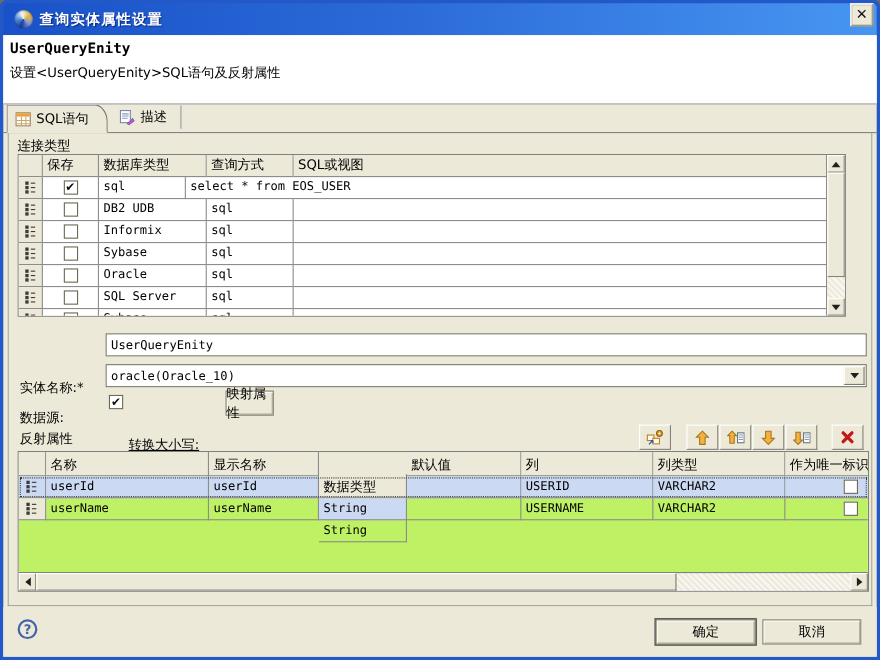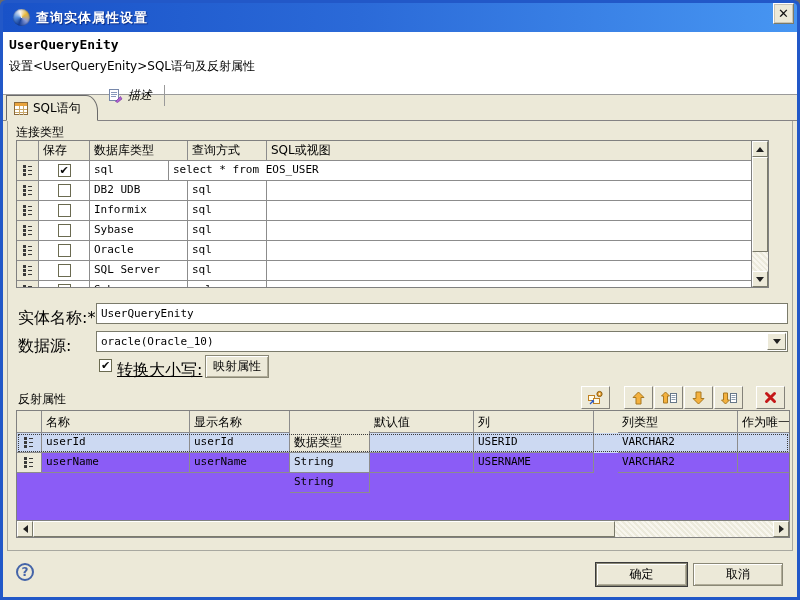--- a/index.html
+++ b/index.html
@@ -20,21 +20,21 @@
 
   .headerband{position:absolute;left:0;top:0;width:794px;height:63px;background:#fff;border-bottom:1px solid #9a9a9a;}
   .hb-title{position:absolute;left:6px;top:5px;font-family:"DejaVu Sans Mono",monospace;font-weight:bold;font-size:13px;}
   .hb-sub{position:absolute;left:6px;top:26px;font-size:12px;}
 
   .tabbar{position:absolute;left:0;top:63px;width:794px;height:26px;border-bottom:1px solid #848284;
           display:flex;align-items:flex-end;padding-left:3px;}
   .tab{display:flex;align-items:center;gap:5px;font-size:12px;}
   .tab.active{height:26px;margin-bottom:-1px;padding:0 16px 0 7px;background:#ece9d8;
               border:1px solid #6a6a6a;border-bottom:1px solid #ece9d8;border-top-right-radius:12px 16px;}
-  .tab.inactive{height:21px;margin-bottom:14px;padding:0 12px 0 10px;border-right:1px solid #9a9a9a;font-style:italic;}
+  .tab.inactive{height:21px;margin-bottom:3px;padding:0 12px 0 10px;border-right:1px solid #9a9a9a;}
 
   .panel{position:absolute;left:4px;top:89px;width:786px;height:430px;border:1px solid #a8a8a0;border-top:none;}
   .grp-label{position:absolute;font-size:12px;}
 
   
   .tblbox{position:absolute;border:1px solid #808080;background:#fff;overflow:hidden;}
   .trow{display:flex;height:20px;}
   .trow.hdr{background:#ece9d8;}
   .cell{height:100%;padding:2px 4px 0 4px;border-right:1px solid #8c8c8c;border-bottom:1px solid #8c8c8c;
         overflow:hidden;white-space:nowrap;font-family:"DejaVu Sans Mono",monospace;font-size:11px;}
@@ -55,38 +55,38 @@
   #conn-cells{position:absolute;left:0;top:0;right:17px;bottom:0;background:#fff;}
   .vscroll{position:absolute;right:0;top:0;width:17px;bottom:0;border-left:1px solid #808080;background:#f3f1e6;}
   .sbtn{position:absolute;left:0;width:16px;height:16px;background:#ece9d8;border:1px solid;
         border-color:#fff #7a7a6a #7a7a6a #fff;display:flex;align-items:center;justify-content:center;}
   .vthumb{position:absolute;left:0;top:16px;width:16px;height:95px;background:#ece9d8;border:1px solid;
           border-color:#fff #7a7a6a #7a7a6a #fff;}
   .vtrack{position:absolute;left:0;top:111px;width:16px;bottom:16px;
           background:repeating-linear-gradient(45deg,#f8f6ee 0 2px,#eceadc 2px 4px);}
 
   
-  .flabel{position:absolute;font-size:16px;}
+  .flabel{position:absolute;font-size:12px;margin-top:36px;}
   .inputbox{position:absolute;height:21px;background:#fff;border:1px solid #7b7b6b;
             font-family:"DejaVu Sans Mono",monospace;font-size:11px;padding:3px 4px 0 4px;white-space:nowrap;overflow:hidden;}
   .combo-btn{position:absolute;right:1px;top:1px;width:19px;height:17px;background:#ece9d8;border:1px solid;
              border-color:#fff #7a7a6a #7a7a6a #fff;display:flex;align-items:center;justify-content:center;}
   .xbtn{background:#ece9d8;border:1px solid #8a8876;box-shadow:inset 1px 1px 0 #fff,inset -1px -1px 0 #b0ac98;
         font-size:12px;display:flex;align-items:center;justify-content:center;}
 
   
   .toolbar{position:absolute;top:265px;right:7px;height:23px;display:flex;align-items:center;}
   .tbtn{width:29px;height:23px;background:#ece9d8;border:1px solid;border-color:#fff #84827a #84827a #fff;
         display:flex;align-items:center;justify-content:center;margin-left:1px;}
 
   
   .t2c0{flex:0 0 25px;} .t2c1{flex:0 0 148px;} .t2c2{flex:0 0 100px;} .t2c3{flex:0 0 80px;margin-top:20px;}
-  .t2c4{flex:0 0 104px;} .t2c5{flex:0 0 120px;} .t2c6{flex:0 0 120px;margin-left:24px;} .t2c7{flex:0 0 120px;}
+  .t2c4{flex:0 0 104px;} .t2c5{flex:0 0 120px;} .t2c6{flex:0 0 120px;} .t2c7{flex:0 0 120px;}
   #refl-table{left:8px;top:289px;width:774px;height:128px;}
-  #refl-cells{position:absolute;left:0;top:0;right:0;bottom:17px;background:#8b5cf6;overflow:hidden;}
+  #refl-cells{position:absolute;left:0;top:0;right:0;bottom:17px;background:#bef264;overflow:hidden;}
   #refl-cells .trow.hdr{height:22px;}
   #refl-cells .trow.hdr .cell{padding-top:3px;}
   .trow.sel{background:#ccd9f2;outline:1px dotted #3a3a3a;outline-offset:-2px;}
   .trow.sel .cell{background:#ccd9f2;}
   .trow.sel .cell.rowhdr{background:#ccd9f2;}
   .hscroll{position:absolute;left:0;right:0;bottom:0;height:17px;border-top:1px solid #808080;
            background:repeating-linear-gradient(45deg,#f8f6ee 0 2px,#eceadc 2px 4px);}
   .hthumb{position:absolute;left:16px;top:0;width:582px;height:16px;background:#ece9d8;border:1px solid;
           border-color:#fff #7a7a6a #7a7a6a #fff;}
 
@@ -254,21 +254,21 @@
       <div class="flabel" style="left:10px;top:215px;">数据源:</div>
       <div class="inputbox" style="left:88px;top:210px;width:692px;">
         <span>oracle(Oracle_10)</span>
         <span class="combo-btn">
             <span class="tri down"></span>
           </span>
       </div>
 
       <span class="cb" style="position:absolute;left:91px;top:238px;" id="case-cb">✔</span>
       <div class="flabel" style="left:109px;top:239px;text-decoration:underline;">转换大小写:</div>
-      <div class="xbtn" style="position:absolute;left:197px;top:234px;width:64px;height:23px;">映射属性</div>
+      <div class="xbtn" style="position:absolute;left:197px;top:234px;width:44px;height:23px;">映射属性</div>
 
       <div class="grp-label" style="left:10px;top:270px;">反射属性</div>
 
       <div class="toolbar">
         <div class="tbtn" style="margin-right:13px;">
           <svg width="17" height="15" viewBox="0 0 17 15">
             <circle cx="12.5" cy="4" r="2.6" fill="#e8a030" stroke="#8a5c10"></circle>
             <circle cx="12.5" cy="4" r="0.9" fill="#fff8e0"></circle>
             <rect x="1.5" y="5.5" width="6" height="5" fill="#fffbe8" stroke="#c08020"></rect>
             <rect x="6.5" y="8.5" width="6" height="5" fill="#fffbe8" stroke="#c08020"></rect>

